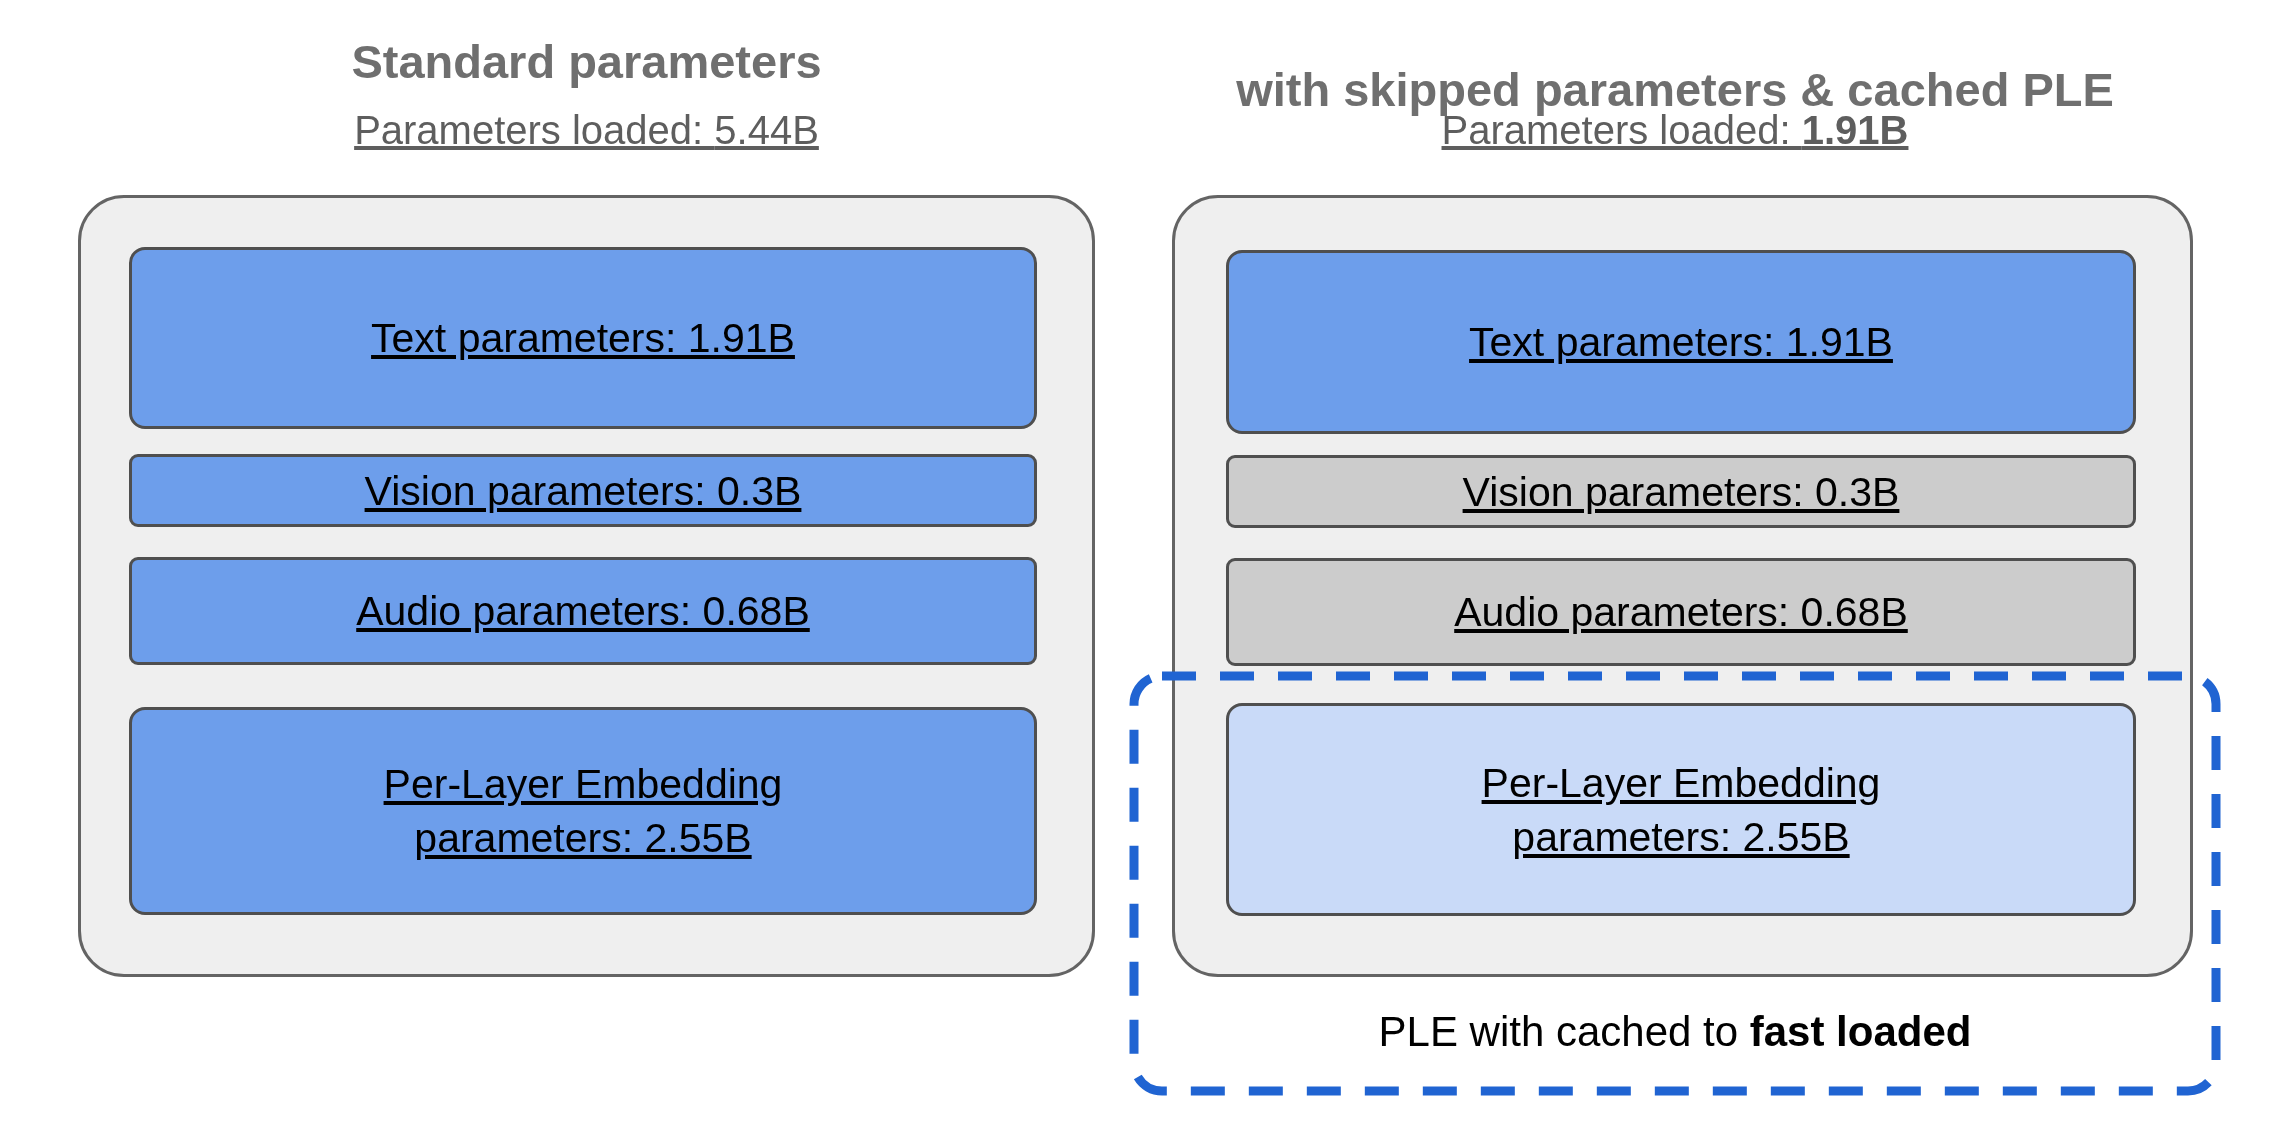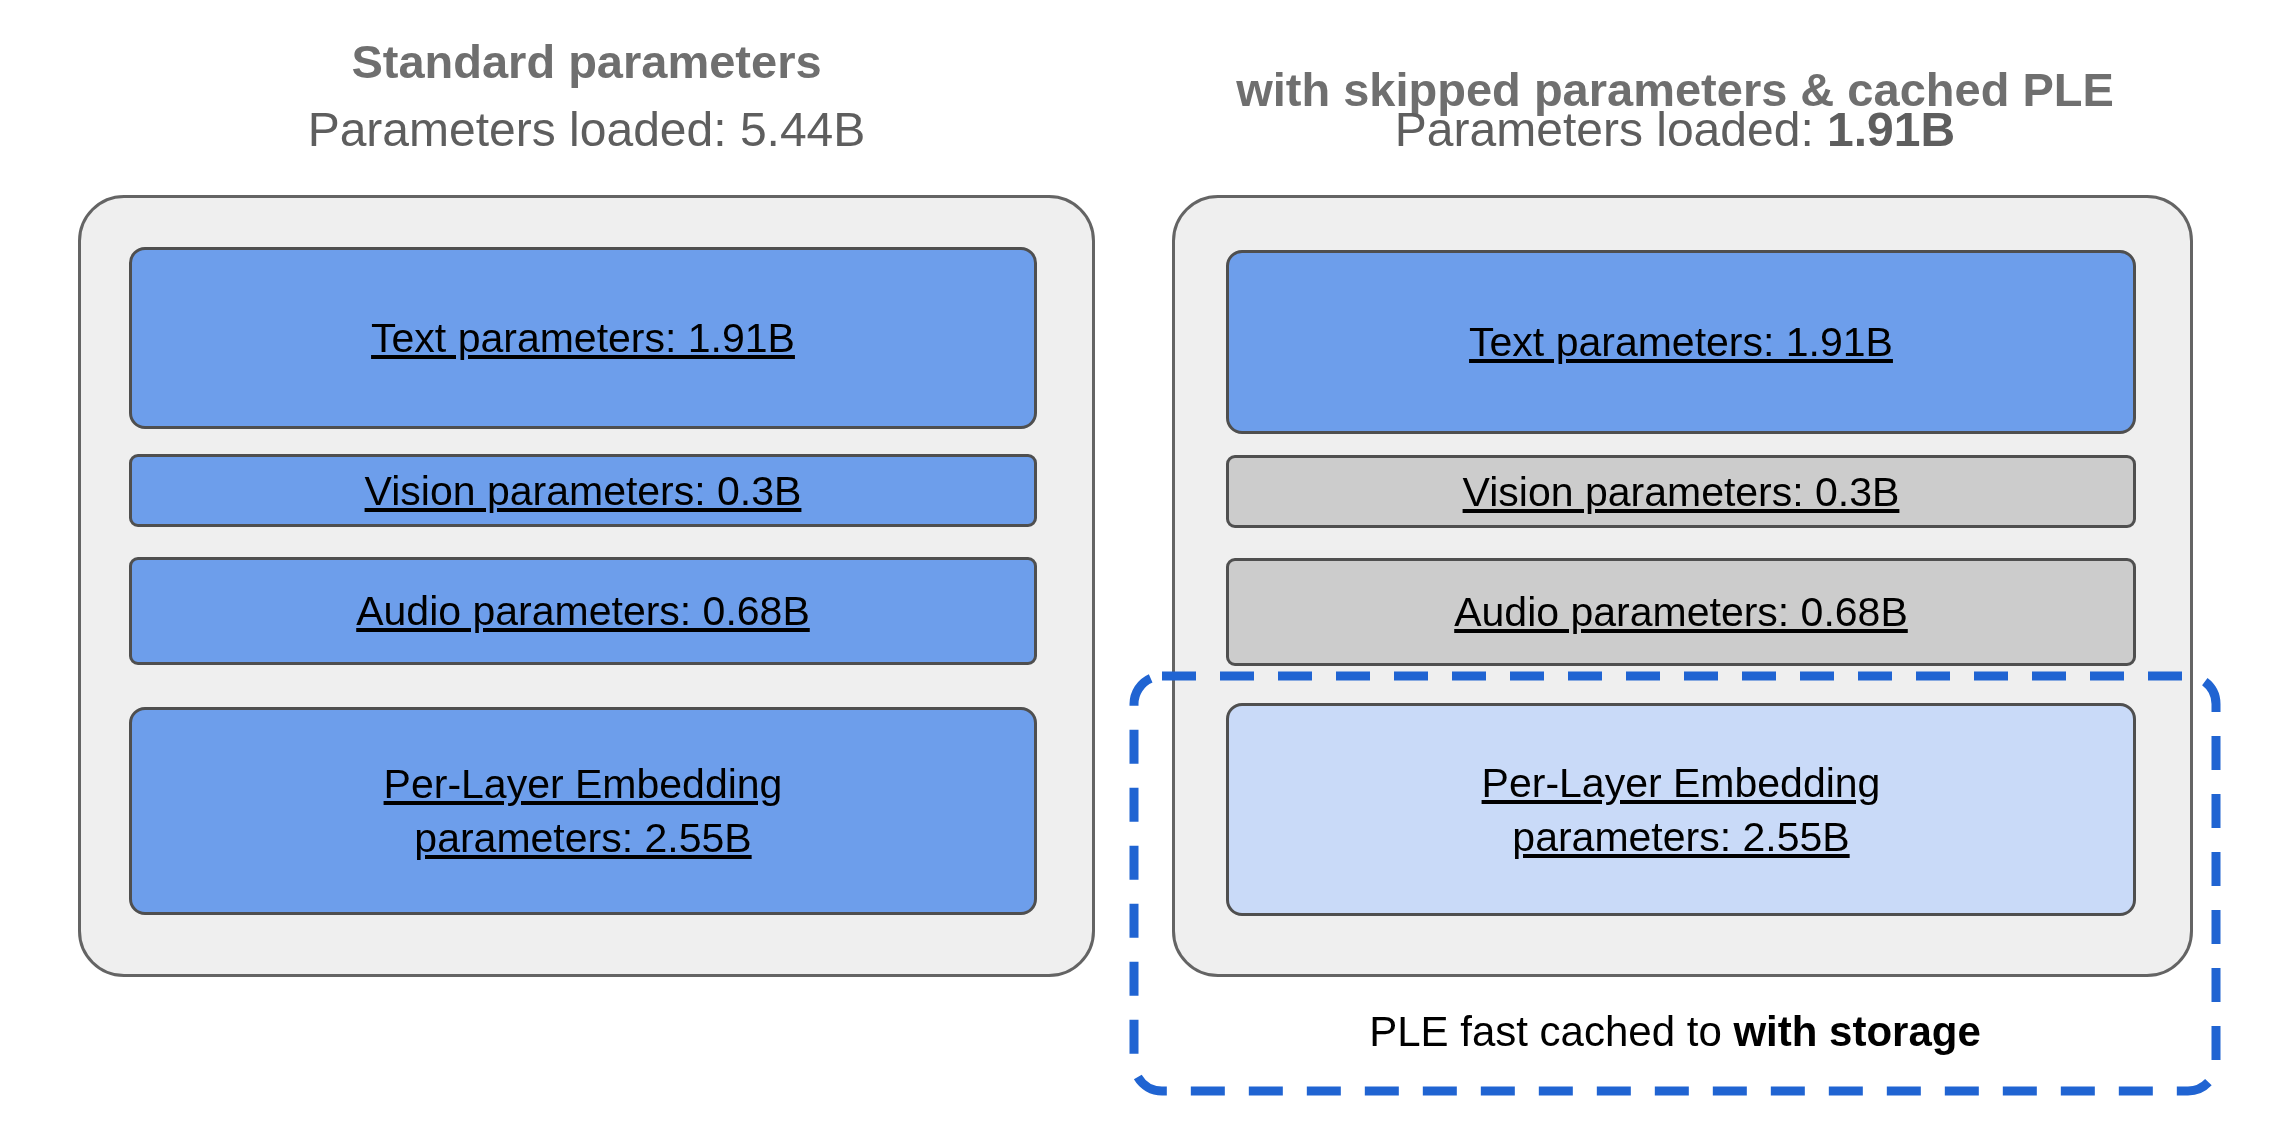--- a/index.html
+++ b/index.html
@@ -16,23 +16,24 @@
     font-weight:700;
     font-size:47px;
     line-height:60px;
     color:var(--title-gray);
   }
   #left-title{left:78px;top:32px;width:1017px;}
   #right-title{left:1128px;top:24px;width:1094px;margin-top:36px;}
   .panel-subtitle{
     position:absolute;
     text-align:center;
-    font-size:48px;
+    font-size:40px;
     line-height:52px;
     color:var(--subtitle-gray);
+    text-decoration:underline;
   }
   #left-subtitle{left:78px;top:104px;width:1017px;}
   #right-subtitle{left:1128px;top:104px;width:1094px;}
   #right-subtitle .subtitle-value{font-weight:700;}
 
   .container{
     position:absolute;
     box-sizing:border-box;
     background:var(--container-bg);
     border:3px solid var(--container-border);
@@ -137,16 +138,16 @@
     </div>
   </div>
 
   <div class="dashed-outline">
     <svg viewBox="0 0 1094 427" xmlns="http://www.w3.org/2000/svg">
       <rect x="6" y="6" width="1082" height="415" rx="28" ry="28" fill="none" style="stroke:var(--dashed-blue)" stroke-width="9" stroke-dasharray="34 24"></rect>
     </svg>
   </div>
 
   <div class="cache-note">
-    <span>PLE fast cached to </span><span class="bold">with storage</span>
+    <span>PLE with cached to </span><span class="bold">fast loaded</span>
   </div>
 
 </div>
 
 </body></html>

